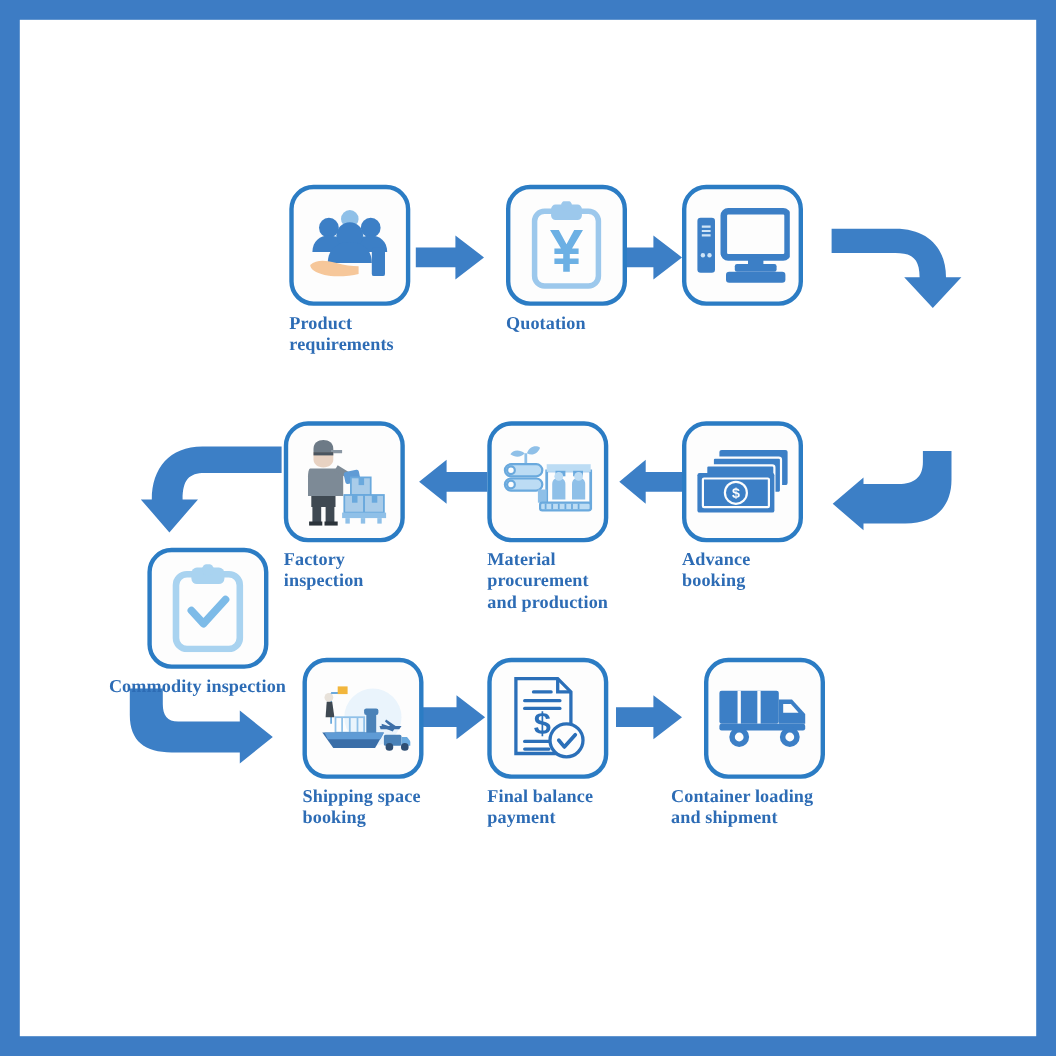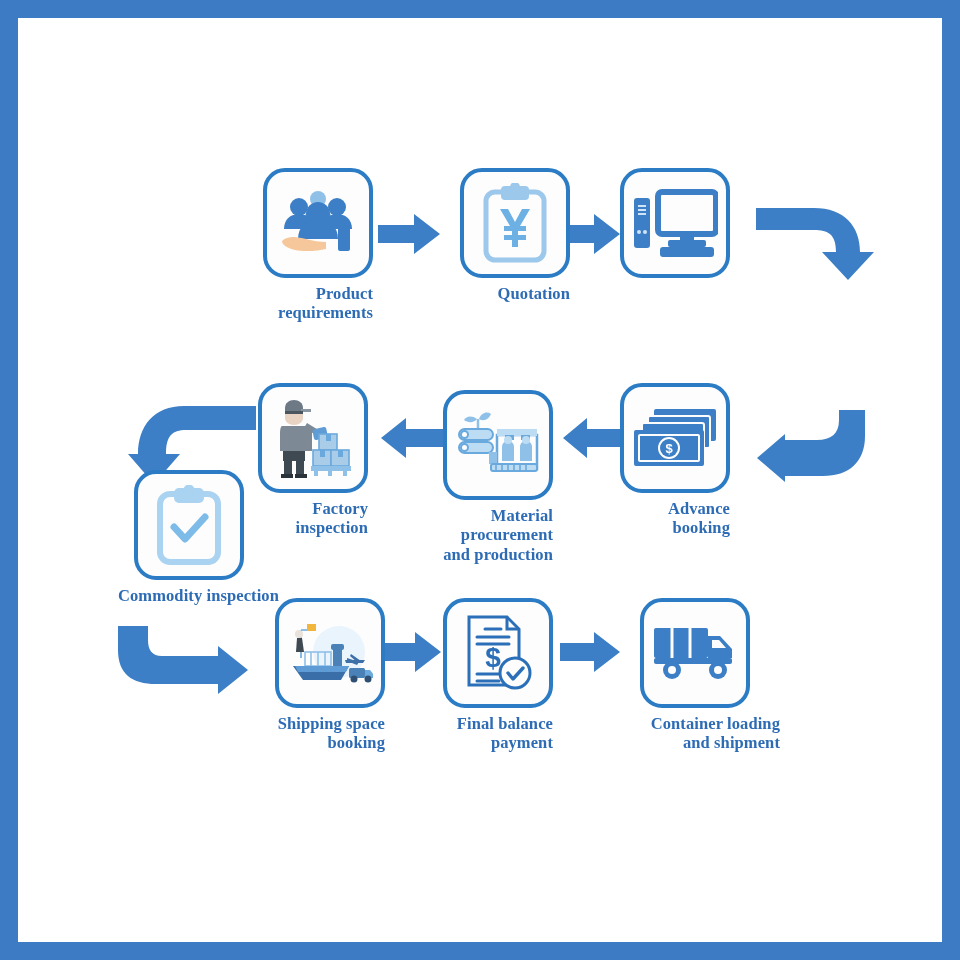--- a/index.html
+++ b/index.html
@@ -17,21 +17,21 @@
   }
   #canvas{
     position:relative;
     width:100%;height:100%;
     background:#ffffff;
     overflow:hidden;
   }
   .node{
     position:absolute;
     width:110px;
-    text-align:right;
+    text-align:left;
   }
   .node .box{
     width:110px;height:110px;
     box-sizing:border-box;
     border:4px solid #2b7cc4;
     border-radius:22px;
     background:#fdfdfd;
     display:flex;align-items:center;justify-content:center;
   }
   .node .box svg{display:block;}
@@ -184,21 +184,21 @@
           <circle cx="37" cy="43" r="11" fill="#fdfdfd"></circle>
           <circle cx="37" cy="43" r="9" fill="#3c7fc6"></circle>
           <text x="37" y="48" font-family="'Liberation Sans',sans-serif" font-size="13" font-weight="bold" fill="#fdfdfd" text-anchor="middle">$</text>
         </svg>
         </span>
       </div>
       <div class="cap">Advance
 booking</div>
     </div>
 
-    <div class="node" style="left:425px;top:365px;margin-top:7px;">
+    <div class="node" style="left:425px;top:365px;">
       <div class="box">
         <span>
         <svg width="86" height="72" viewBox="0 0 86 72">
           <path d="M22 10c-5-4-11-3-13 1 4 3 10 3 13-1z" fill="#8fc0e8"></path>
           <path d="M24 10c2-6 8-8 12-5-2 5-7 8-12 5z" fill="#8fc0e8"></path>
           <line x1="23" y1="10" x2="23" y2="22" stroke="#8fc0e8" stroke-width="2.5"></line>
           <g fill="#bcdcf4" stroke="#6aa9dd" stroke-width="2">
             <rect x="4" y="20" width="34" height="11" rx="5.5"></rect>
             <rect x="4" y="33" width="34" height="11" rx="5.5"></rect>
           </g>
@@ -260,21 +260,21 @@
             <rect x="43" y="73" width="4" height="5"></rect>
                 <rect x="57" y="73" width="4" height="5"></rect>
             <rect x="72" y="73" width="4" height="5"></rect>
           </g>
         </svg>
         </span>
       </div>
       <div class="cap">Factory inspection</div>
     </div>
 
-    <div class="node" style="left:68px;top:452px;padding-left:48px;">
+    <div class="node" style="left:68px;top:480px;padding-left:48px;">
       <div class="box">
         <span>
         <svg width="66" height="80" viewBox="0 0 66 80">
           <rect x="4" y="9" width="58" height="68" rx="10" fill="none" stroke="#a9d3f0" stroke-width="6"></rect>
           <rect x="18" y="3" width="30" height="15" rx="5" fill="#a9d3f0"></rect>
           <circle cx="33" cy="5" r="5.5" fill="#a9d3f0"></circle>
           <path d="M18 42l11 12 20-22" fill="none" stroke="#7dbbe8" stroke-width="7" stroke-linecap="round" stroke-linejoin="round"></path>
         </svg>
         </span>
       </div>

